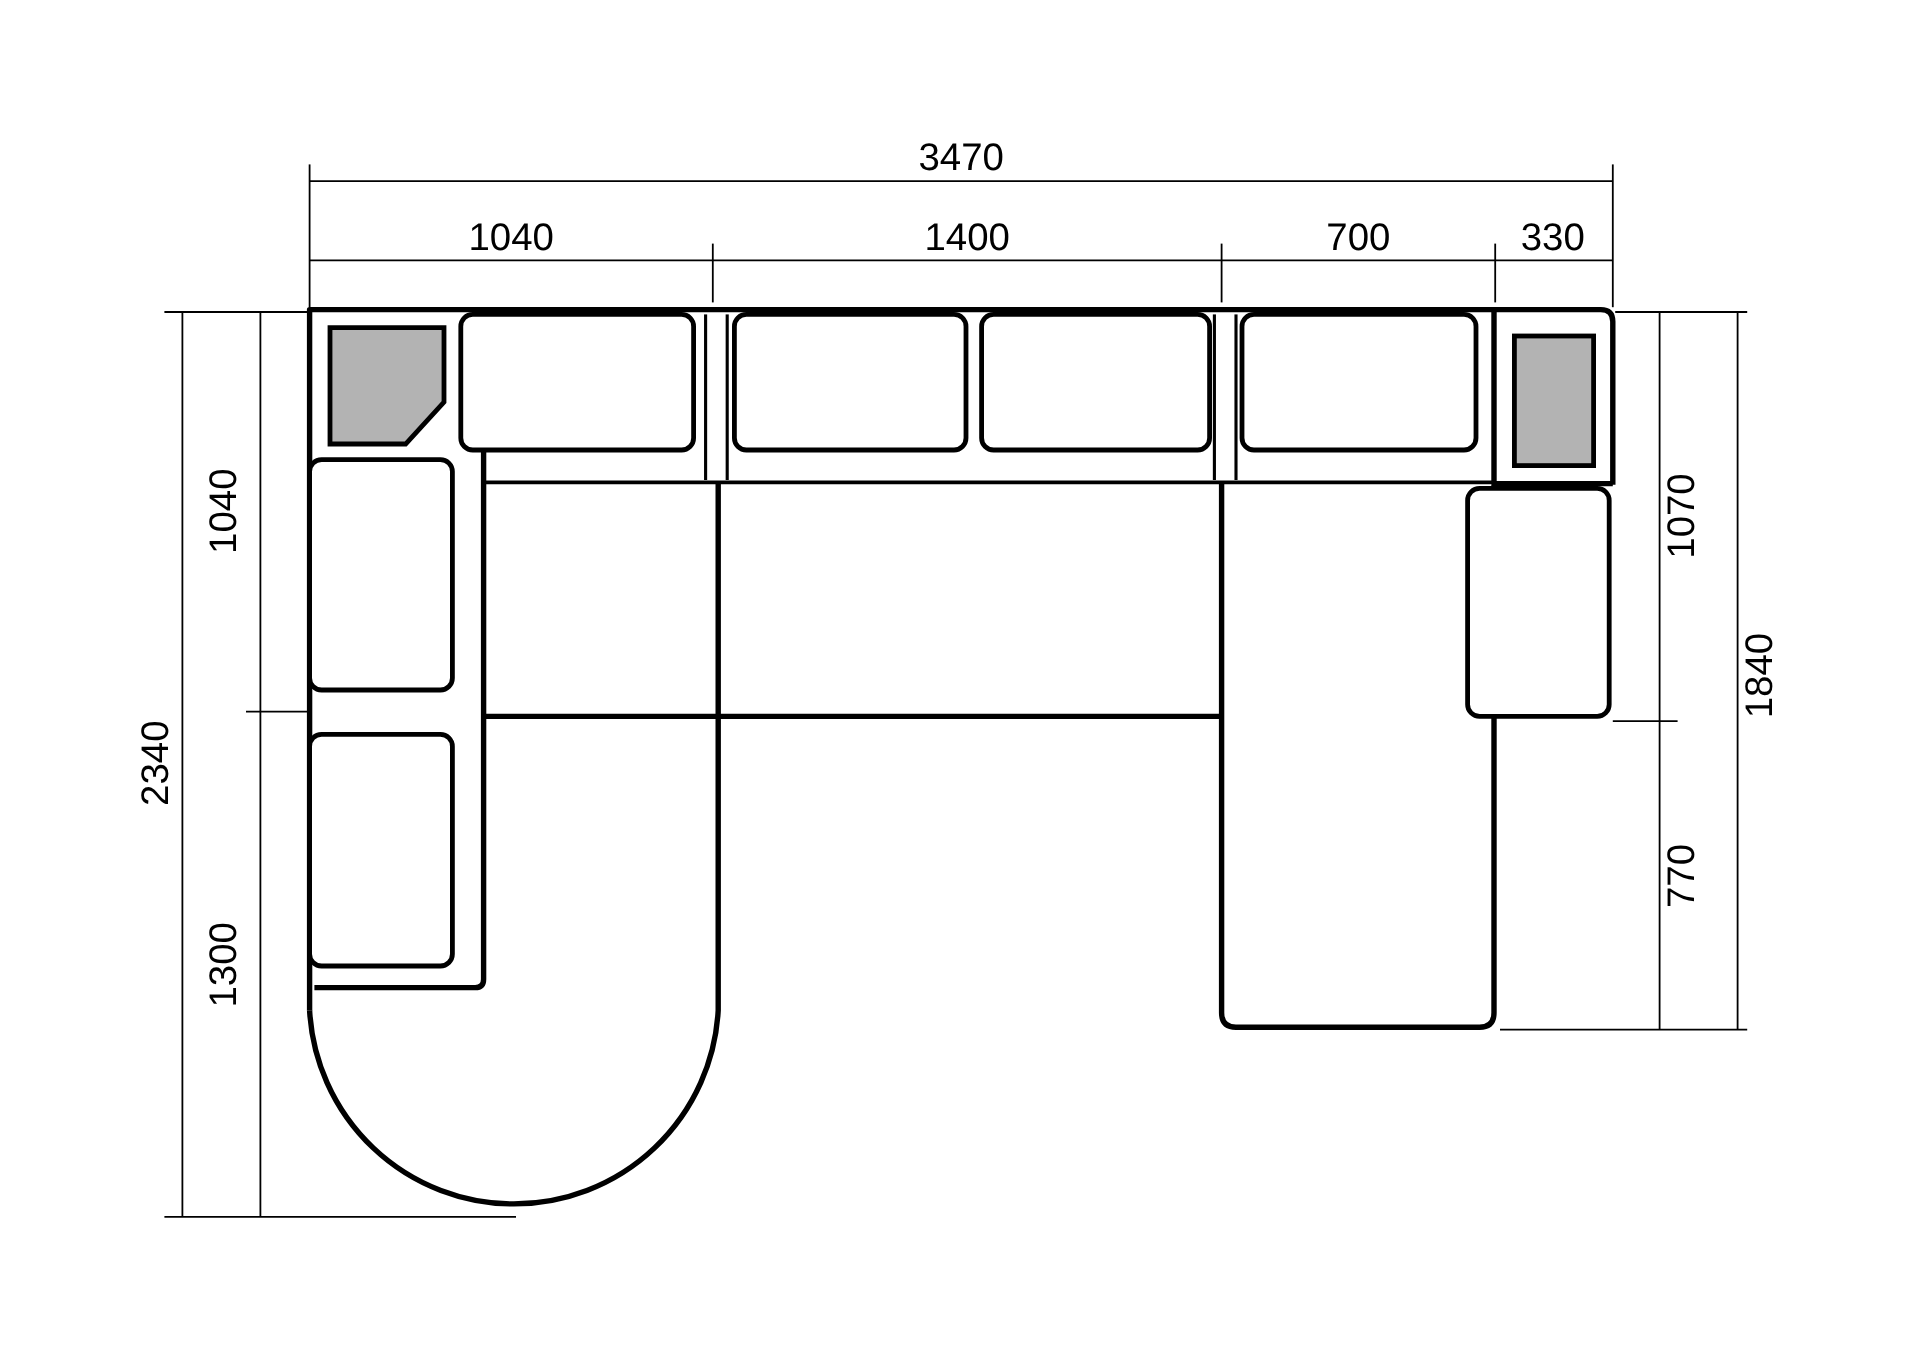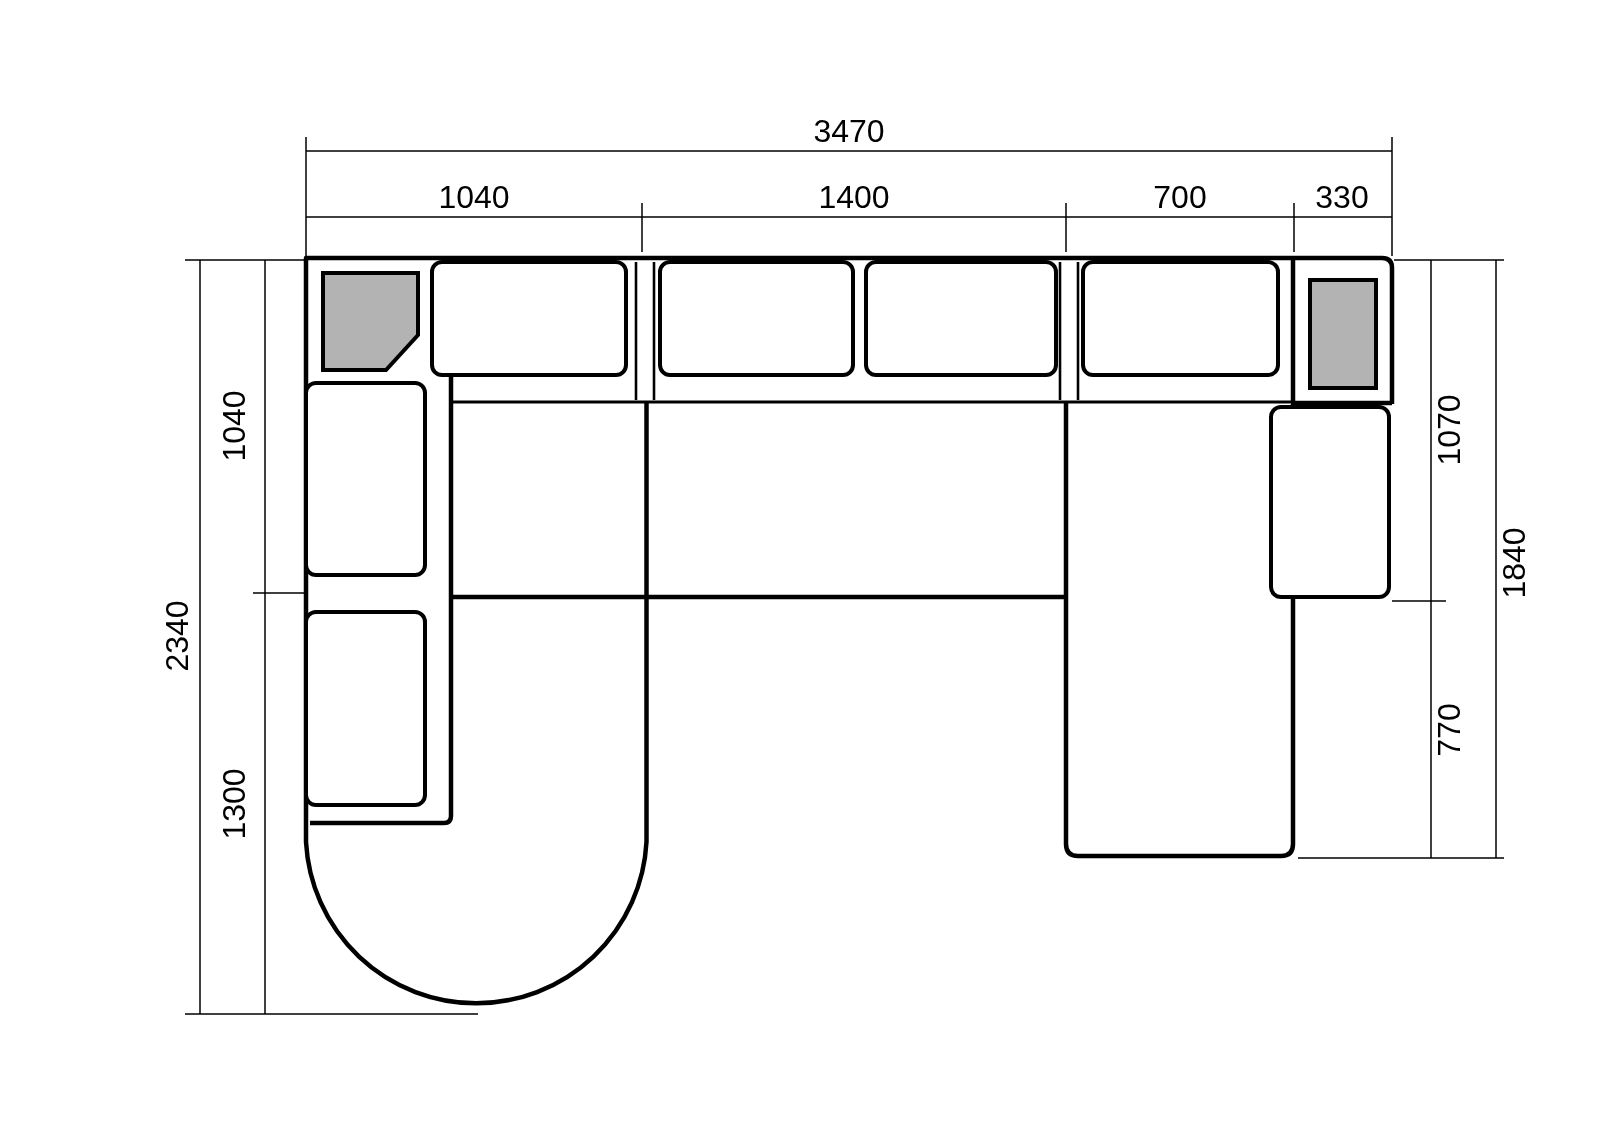--- a/index.html
+++ b/index.html
@@ -6,21 +6,20 @@
     margin: 0;
     padding: 0;
     background: #ffffff;
   }
   .drawing-canvas {
     position: relative;
     width: 1506px;
     height: 1133px;
     background: #ffffff;
     overflow: hidden;
-    padding-left: 48px;
   }
   svg { display: block; }
   .stroke-thick   { fill: none; stroke: #000000; stroke-width: 4.5; stroke-linejoin: round; }
   .stroke-med     { fill: none; stroke: #000000; stroke-width: 3;   stroke-linejoin: round; }
   .stroke-seam    { fill: none; stroke: #000000; stroke-width: 2.6; }
   .cushion        { fill: #ffffff; stroke: #000000; stroke-width: 4; }
   .accent-shape   { stroke: #000000; stroke-width: 4; stroke-linejoin: miter; }
   .dim-line       { fill: none; stroke: #000000; stroke-width: 1.5; }
   .dim-label {
     font-family: "Liberation Sans", "DejaVu Sans", sans-serif;

